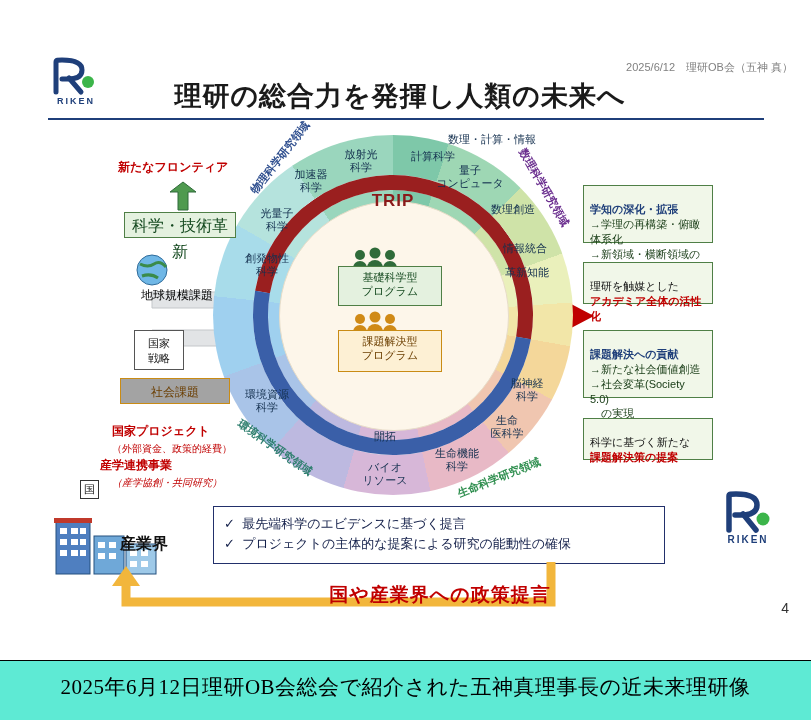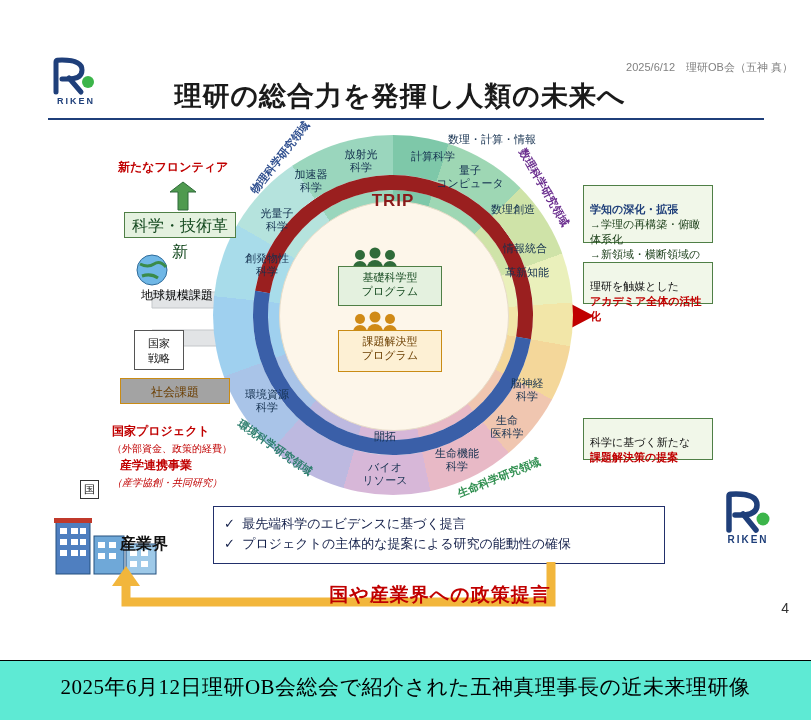--- a/index.html
+++ b/index.html
@@ -258,34 +258,40 @@
   </svg>
   <div class="lbl" style="left:98px;top:288px;margin-left:43px;">地球規模課題</div>
 
   <div class="boxw" style="position:absolute;left:134px;top:330px;width:50px;height:40px;padding-top:5px;">
     <span>国家</span><br><span>戦略</span>
   </div>
   <div class="boxy" style="position:absolute;left:120px;top:378px;width:110px;height:26px;line-height:26px;">社会課題</div>
 
   <div class="lbl redlbl" style="left:112px;top:424px;">国家プロジェクト</div>
   <div class="lbl" style="left:112px;top:442px;font-size:10px;color:#c00000;">（外部資金、政策的経費）</div>
-  <div class="lbl redlbl" style="left:120px;top:458px;">産学連携事業</div>
+  <div class="lbl redlbl" style="left:100px;top:458px;">産学連携事業</div>
   <div class="lbl" style="left:112px;top:476px;font-size:10px;color:#c00000;font-style:italic;">（産学協創・共同研究）</div>
 
   <div class="rbox" style="left:583px;top:185px;width:130px;height:58px;">
     <div class="hd">学知の深化・拡張</div>
     <div>→学理の再構築・俯瞰体系化</div>
     <div>→新領域・横断領域の開拓</div>
   </div>
 
   <div class="rbox" style="left:583px;top:262px;width:130px;height:42px;">
     <div style="color:#111;">理研を触媒とした</div>
     <div class="hd-red">アカデミア全体の活性化</div>
   </div>
 
+  <div class="rbox" style="left:583px;top:330px;width:130px;height:68px;">
+    <div class="hd">課題解決への貢献</div>
+    <div>→新たな社会価値創造</div>
+    <div>→社会変革(Society 5.0)</div>
+    <div>　の実現</div>
+  </div>
 
   <div class="rbox" style="left:583px;top:418px;width:130px;height:42px;">
     <div style="color:#111;">科学に基づく新たな</div>
     <div class="hd-red">課題解決策の提案</div>
   </div>
 
   <div class="bottom-box">
     <div>✓&nbsp;&nbsp;<span>最先端科学のエビデンスに基づく提言</span></div>
     <div>✓&nbsp;&nbsp;<span>プロジェクトの主体的な提案による研究の能動性の確保</span></div>
   </div>

